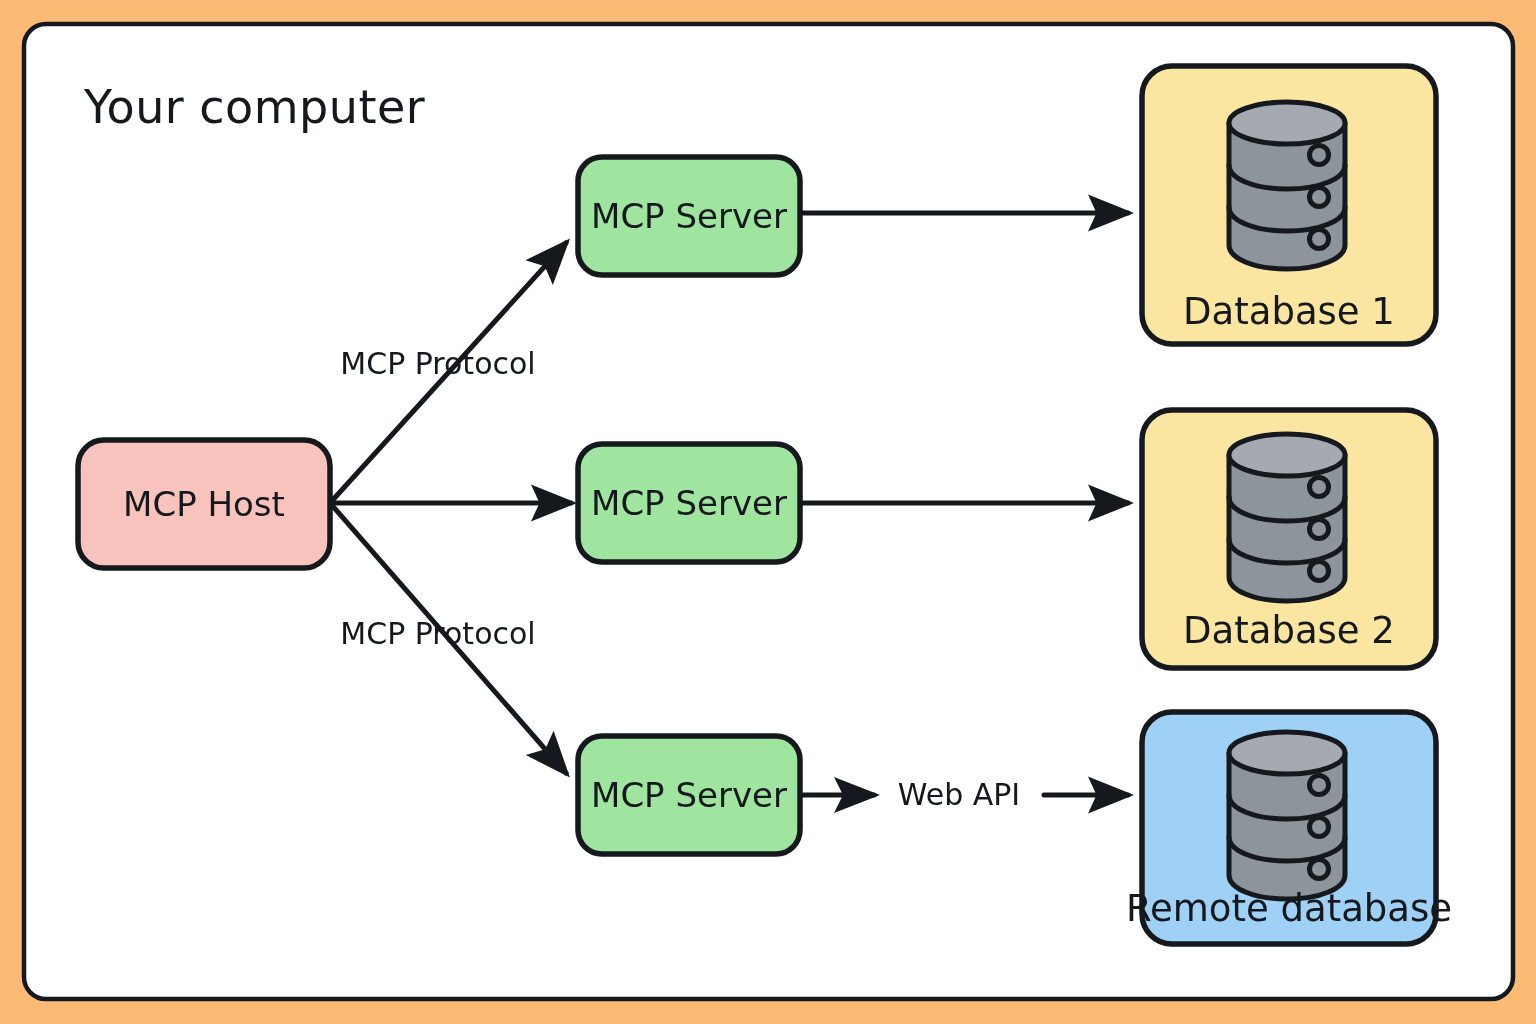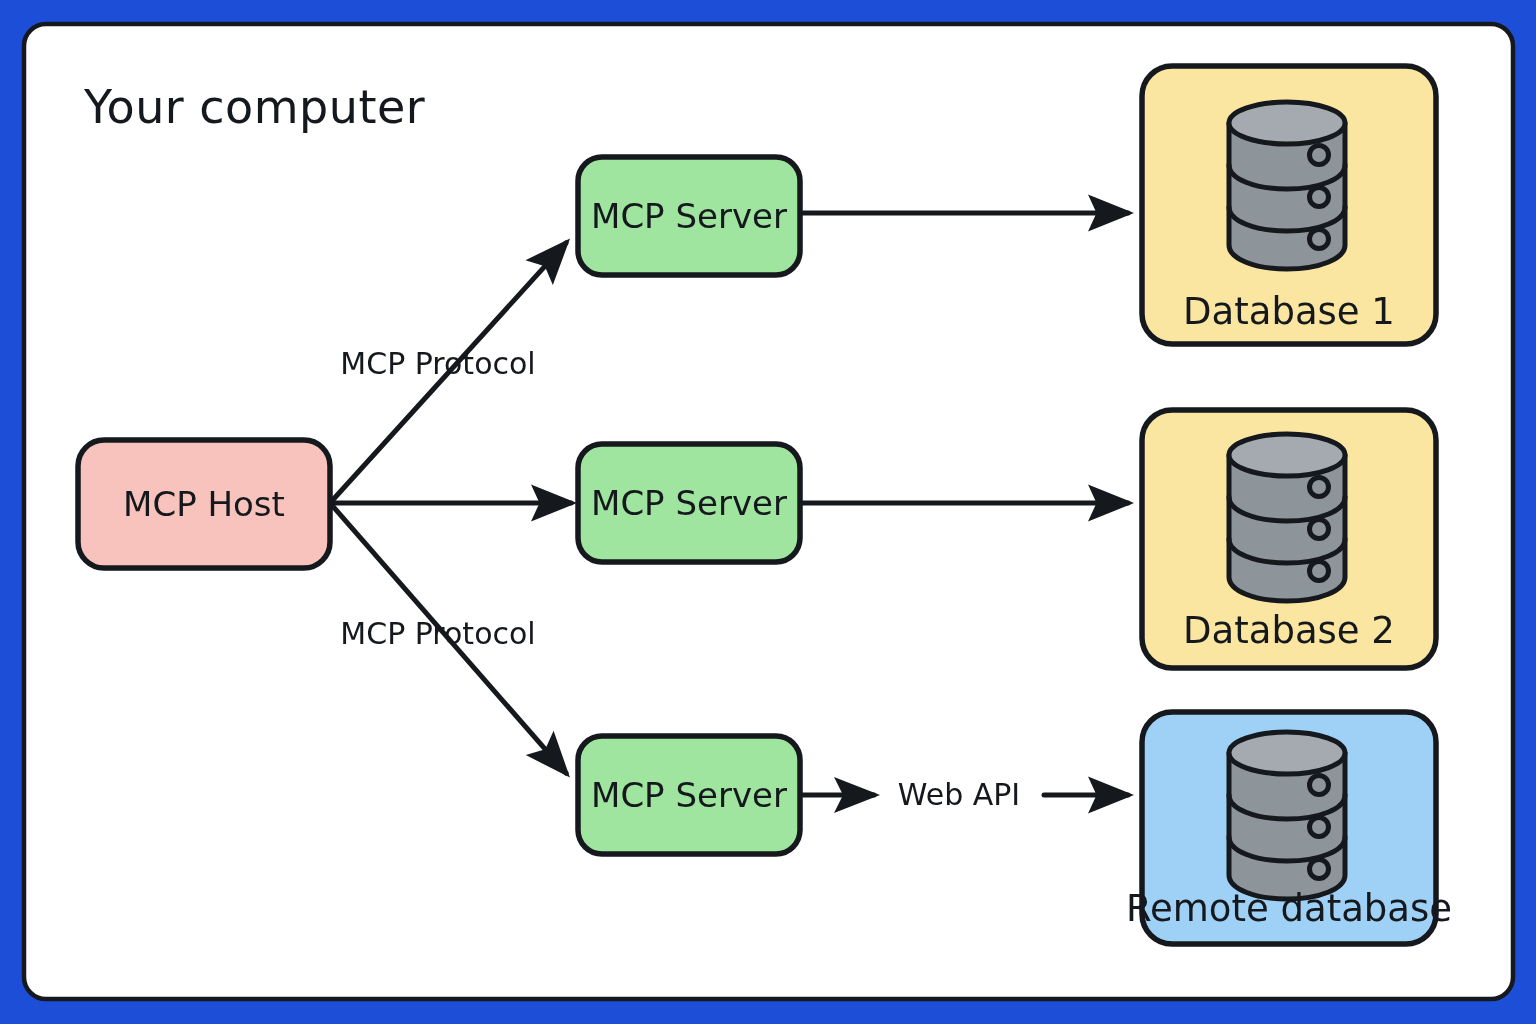--- a/index.html
+++ b/index.html
@@ -11,21 +11,21 @@
   body {
     width: 1536px;
     height: 1024px;
     font-family: "DejaVu Sans", sans-serif;
     overflow: hidden;
   }
   #stage {
     position: relative;
     width: 1536px;
     height: 1024px;
-    background: #1d4ed8;
+    background: #fdba74;
   }
   #diagram-svg {
     position: absolute;
     left: 0;
     top: 0;
     width: 1536px;
     height: 1024px;
   }
   .node-text {
     font-family: "DejaVu Sans", sans-serif;

